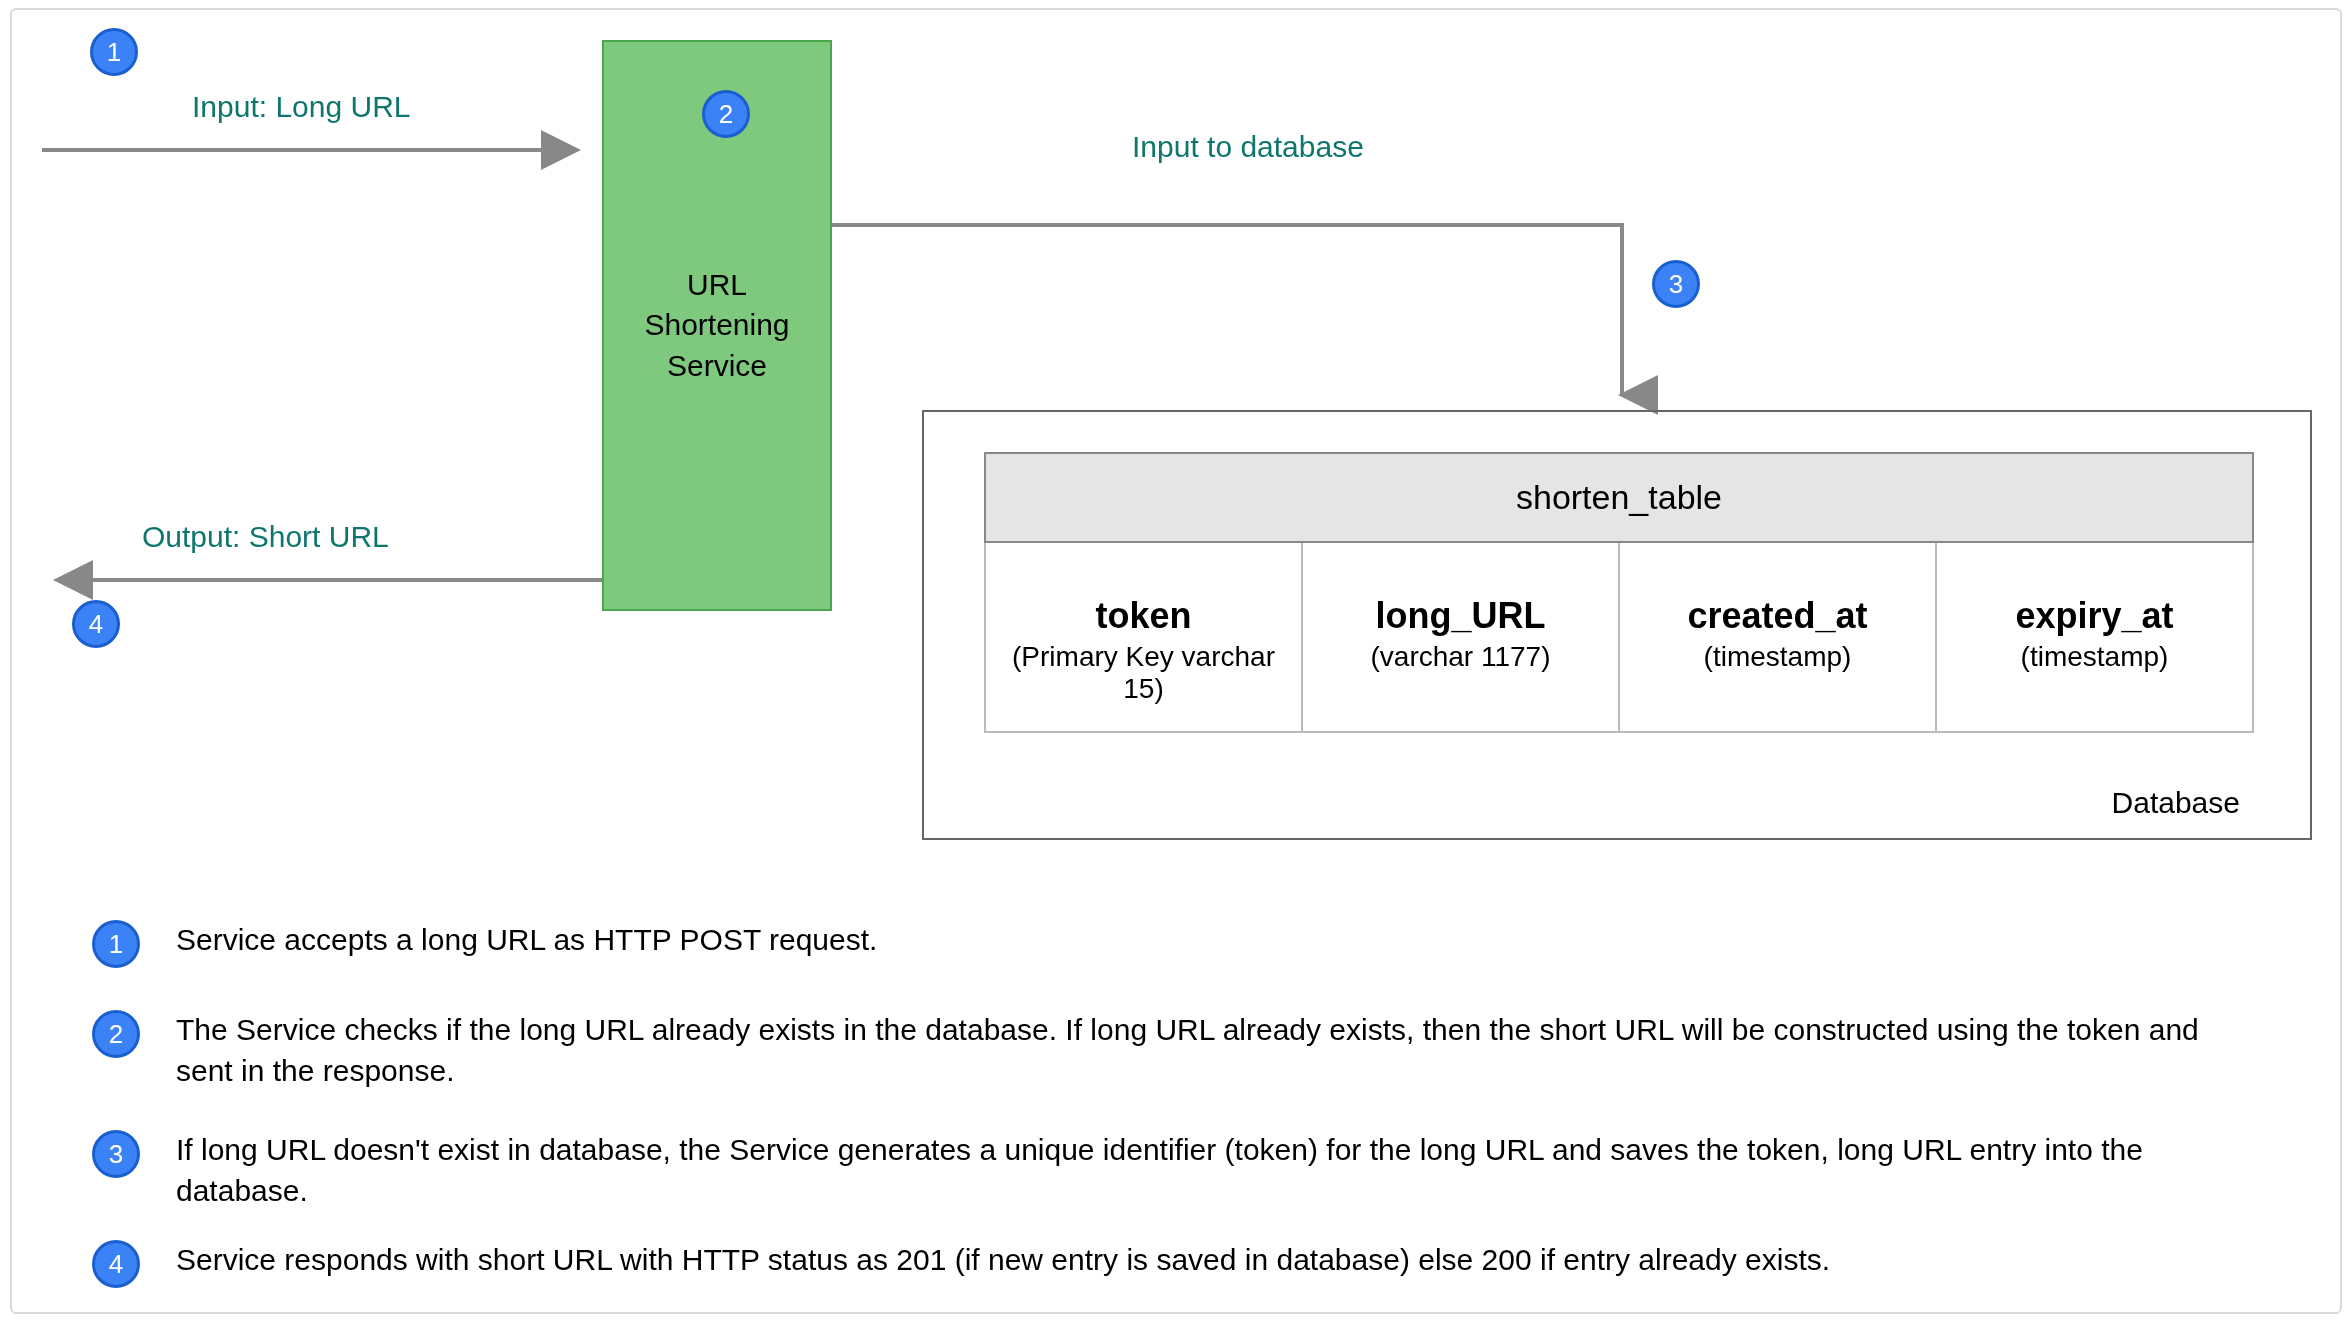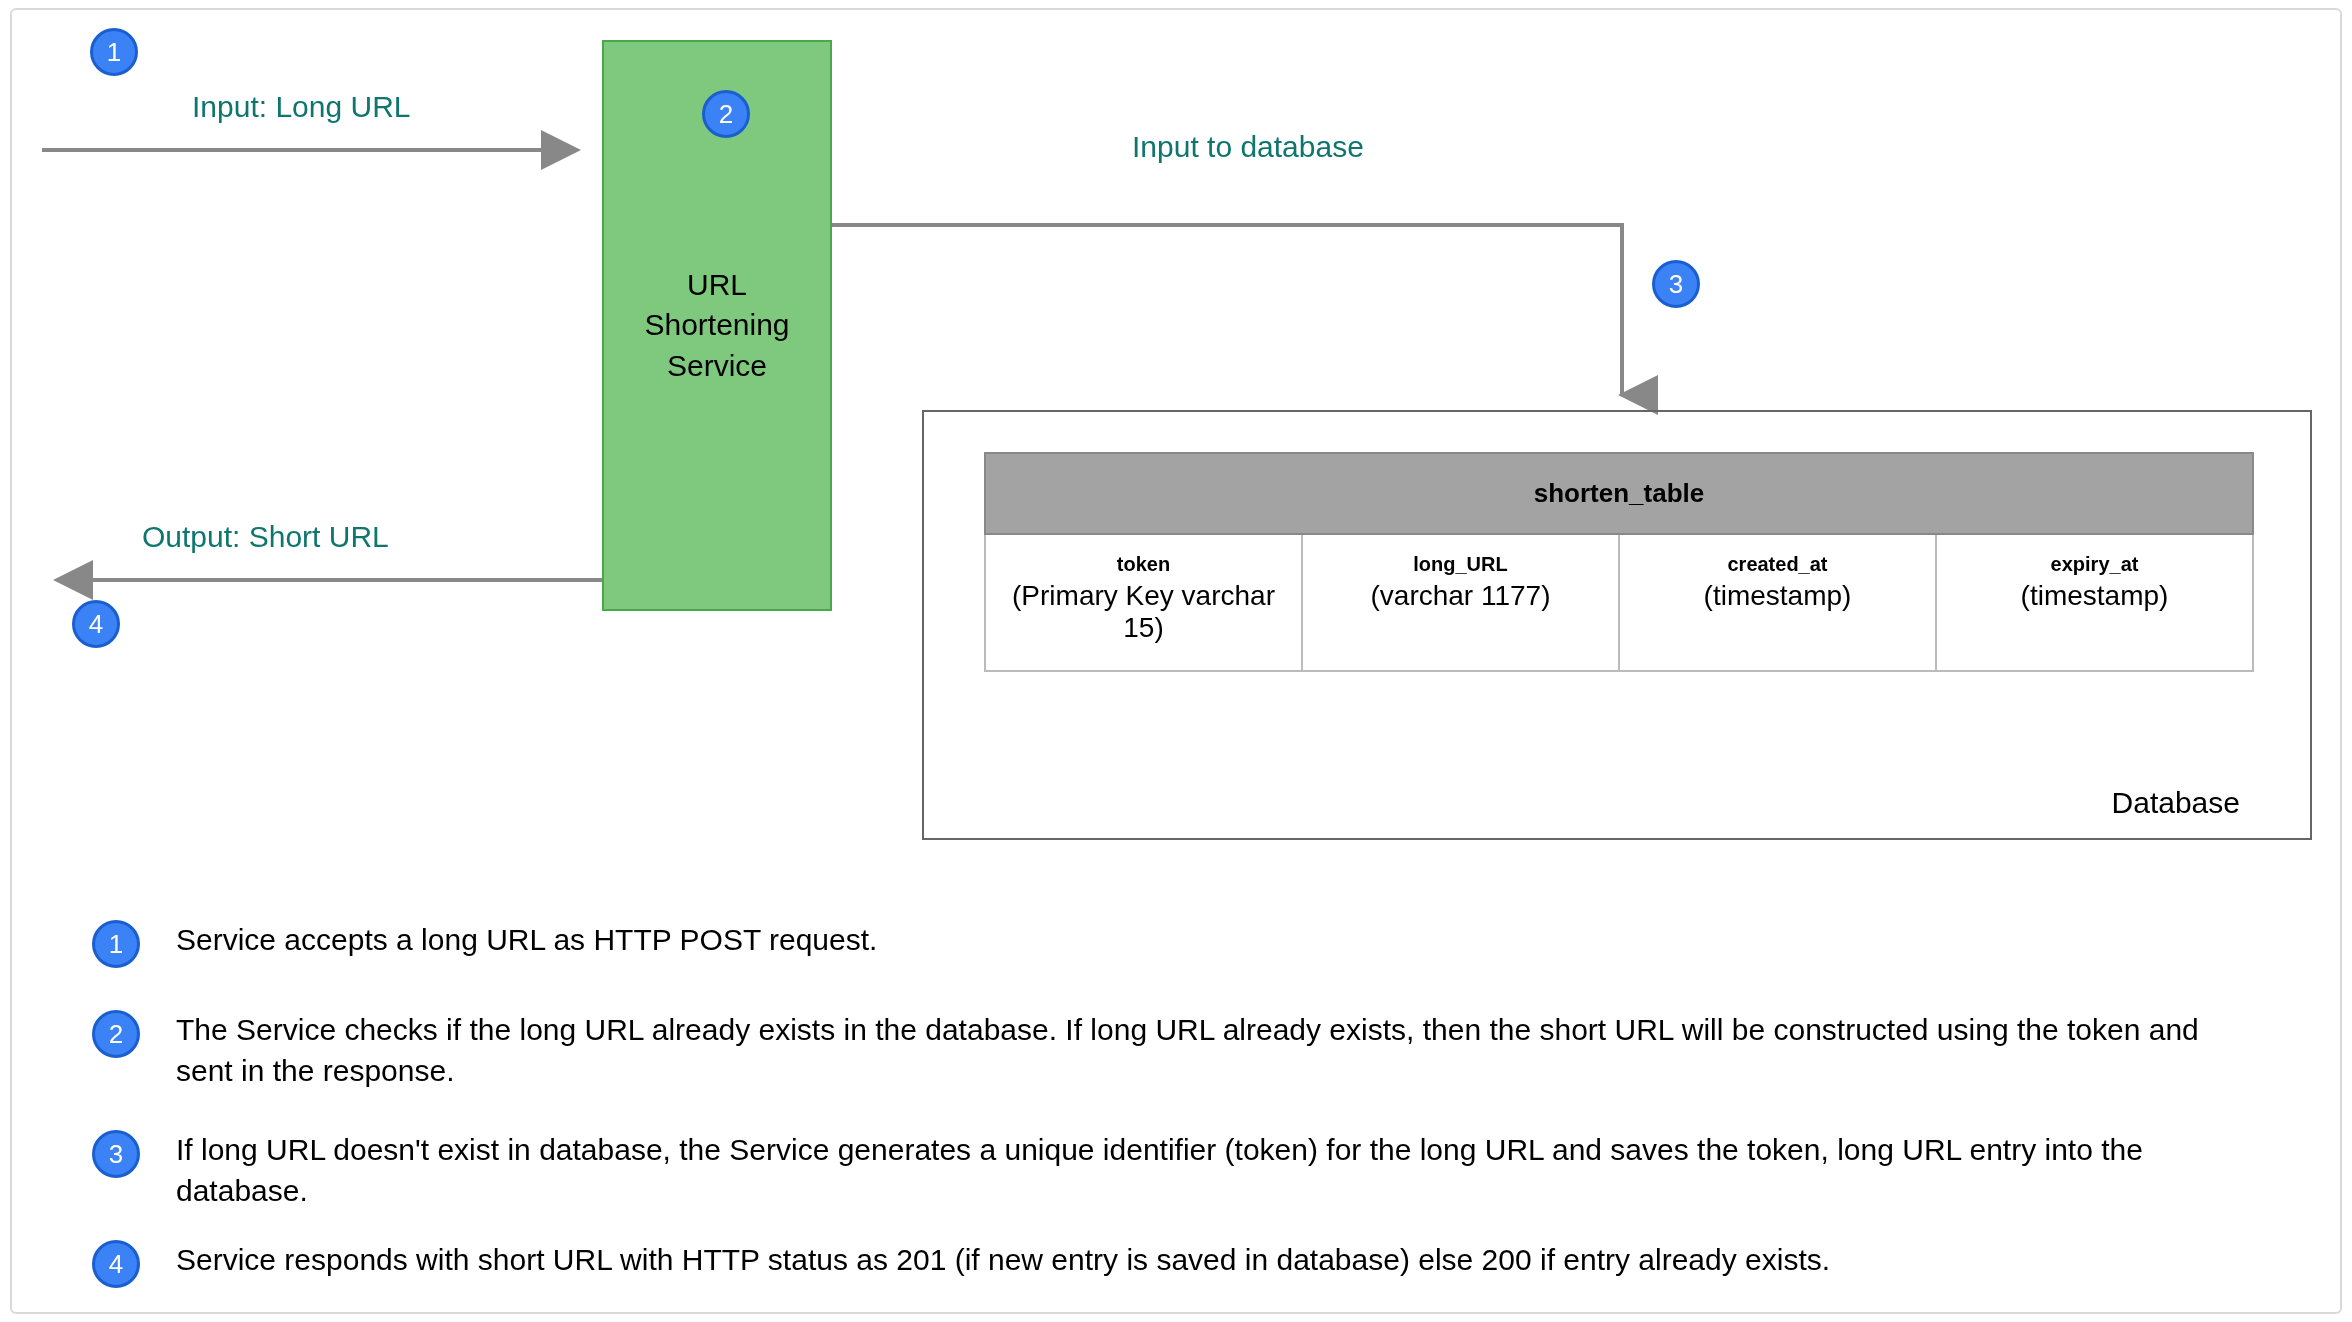--- a/index.html
+++ b/index.html
@@ -60,35 +60,35 @@
       right: 70px;
       bottom: 18px;
       font-size: 30px;
       margin-top: 40px;
     }
     .schema-table {
       border-collapse: collapse;
       width: 1270px;
     }
     .schema-table th.caption {
-      background: #a3a3a3;
+      background: #e5e5e5;
       border: 2px solid #888;
       text-align: center;
-      font-size: 26px;
-      font-weight: 700;
+      font-size: 34px;
+      font-weight: 400;
       padding: 24px 0;
     }
     .schema-table td {
       border: 2px solid #bbb;
       text-align: center;
       padding: 18px 8px 26px 8px;
       vertical-align: top;
       width: 25%;
     }
-    .col-name { font-size: 20px; font-weight: 700; display:block; }
+    .col-name { font-size: 36px; font-weight: 700; display:block;margin-top:34px; }
     .col-type { font-size: 28px; font-weight: 400; display:block; margin-top: 4px;}
     .legend-row {
       display: flex;
       align-items: flex-start;
       gap: 36px;
     }
     .legend-text {
       font-size: 30px;
       line-height: 1.35;
       max-width: 2040px;

